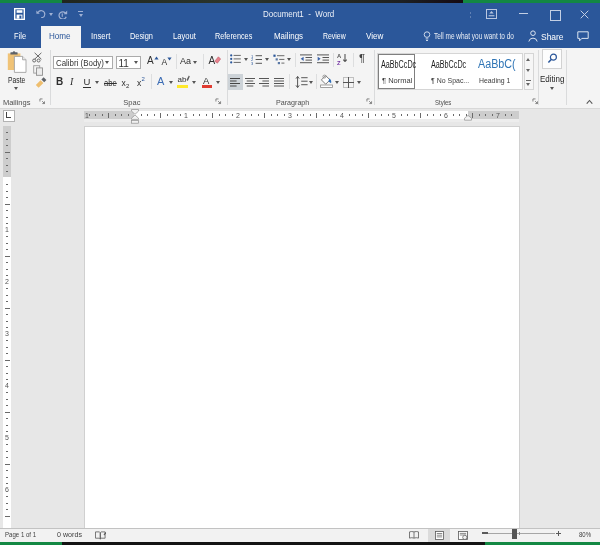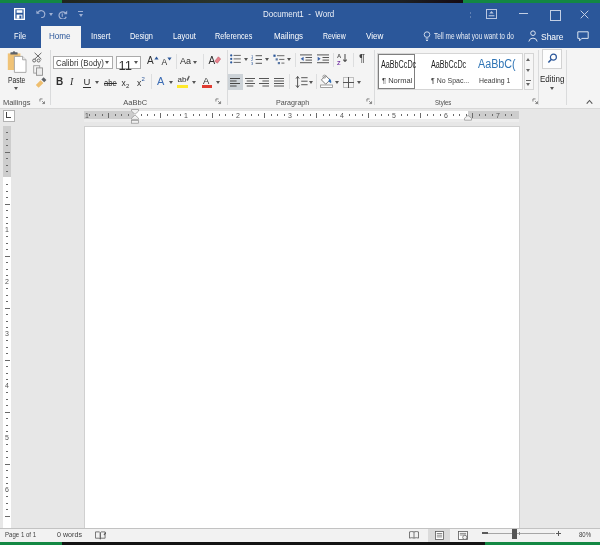--- a/index.html
+++ b/index.html
@@ -88,21 +88,21 @@
 
 <div class="abs" style="left:0;top:48px;width:600px;height:59.5px;background:#f4f4f4;"></div>
 <div class="abs" style="left:0;top:107.5px;width:600px;height:1.5px;background:#d8d8d8;"></div>
 <div class="vsep" style="left:49.5px;top:50px;height:55px;"></div>
 <div class="vsep" style="left:227px;top:50px;height:55px;"></div>
 <div class="vsep" style="left:373.5px;top:50px;height:55px;"></div>
 <div class="vsep" style="left:538px;top:50px;height:55px;"></div>
 <div class="vsep" style="left:566px;top:50px;height:55px;"></div>
 
 <div class="t" style="left:2.9px;top:98.5px;font-size:7.5px;color:#4f4f4f;">Mailings</div>
-<div class="t" style="left:123.3px;top:98.5px;font-size:7.5px;color:#4f4f4f;">AaBbC</div>
+<div class="t" style="left:123.3px;top:98.5px;font-size:7.5px;color:#4f4f4f;">Spac</div>
 <div class="t" style="left:275.8px;top:98.5px;font-size:7.5px;color:#4f4f4f;transform:scaleX(0.95);">Paragraph</div>
 <div class="t" style="left:435px;top:98.5px;font-size:7.5px;color:#4f4f4f;transform:scaleX(0.80);">Styles</div>
 
 <svg class="abs" style="left:6.5px;top:50.5px;" width="20" height="22" viewBox="0 0 20 22">
  <rect x="0.8" y="2.4" width="12.6" height="16.6" fill="#f0c377"></rect>
  <path d="M3.4,3.6 v-1.8 q0,-0.5 0.5,-0.5 h1.8 q0.2,-1 1.3,-1 q1.1,0 1.3,1 h1.8 q0.5,0 0.5,0.5 v1.8 Z" fill="#5f6368"></path>
  <path d="M7.4,5.4 h8.2 l3.4,3.4 V21.4 H7.4 Z" fill="#ffffff" stroke="#a3a3a3" stroke-width="0.9"></path>
  <path d="M15.6,5.4 v3.4 h3.4" fill="#ededed" stroke="#a3a3a3" stroke-width="0.9"></path>
 </svg>
 <div class="t" style="left:8px;top:76px;font-size:9px;color:#262626;transform:scaleX(0.75);">Paste</div>
@@ -125,21 +125,21 @@
 </svg>
 
 <svg class="abs" style="left:38.5px;top:98px;" width="6.5" height="6.5" viewBox="0 0 7 7">
  <path d="M1,1 h2.8 M1,1 v2.8 M6,3.6 v2.4 h-2.4 M3.4,3.4 l2.4,2.4" stroke="#6f6f6f" stroke-width="0.9" fill="none"></path>
 </svg>
 
 <div class="abs" style="left:53px;top:55.5px;width:60px;height:13.5px;background:#ffffff;border:1px solid #ababab;box-sizing:border-box;"></div>
 <div class="t" style="left:55.5px;top:58.5px;font-size:8.5px;color:#333;transform:scaleX(0.93);">Calibri (Body)</div>
 <div class="caret" style="left:105px;top:60.5px;"></div>
 <div class="abs" style="left:115.5px;top:55.5px;width:25.5px;height:13.5px;background:#ffffff;border:1px solid #ababab;box-sizing:border-box;"></div>
-<div class="t" style="left:118.5px;top:58.5px;font-size:13px;color:#333;">11</div>
+<div class="t" style="left:118.5px;top:58.5px;font-size:10px;color:#333;">11</div>
 <div class="caret" style="left:133.5px;top:60.5px;"></div>
 
 <div class="t" style="left:147px;top:56px;font-size:10px;color:#2f2f2f;">A</div>
 <svg class="abs" style="left:153.5px;top:55.5px;" width="5" height="4" viewBox="0 0 5 4">
     <path d="M2.5,0.4 L4.6,3.6 L0.4,3.6 Z" fill="#2b579a"></path>
   </svg>
 <div class="t" style="left:161.5px;top:58px;font-size:8.5px;color:#2f2f2f;">A</div>
 <svg class="abs" style="left:166.5px;top:57px;" width="5" height="4" viewBox="0 0 5 4">
     <path d="M0.4,0.4 L4.6,0.4 L2.5,3.6 Z" fill="#2b579a"></path>
   </svg>

